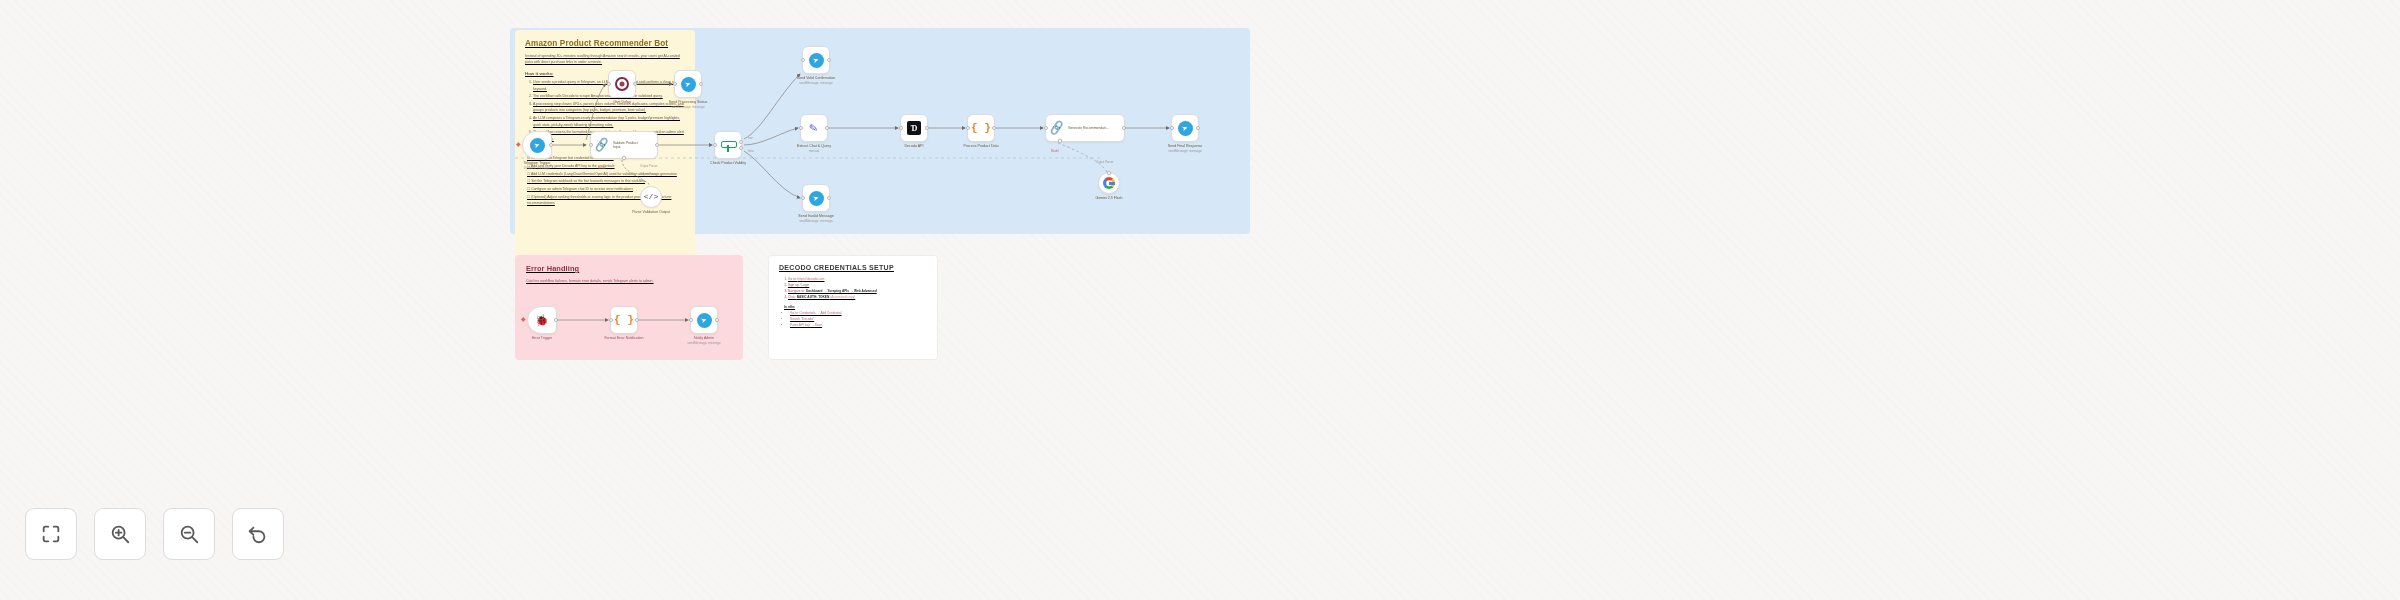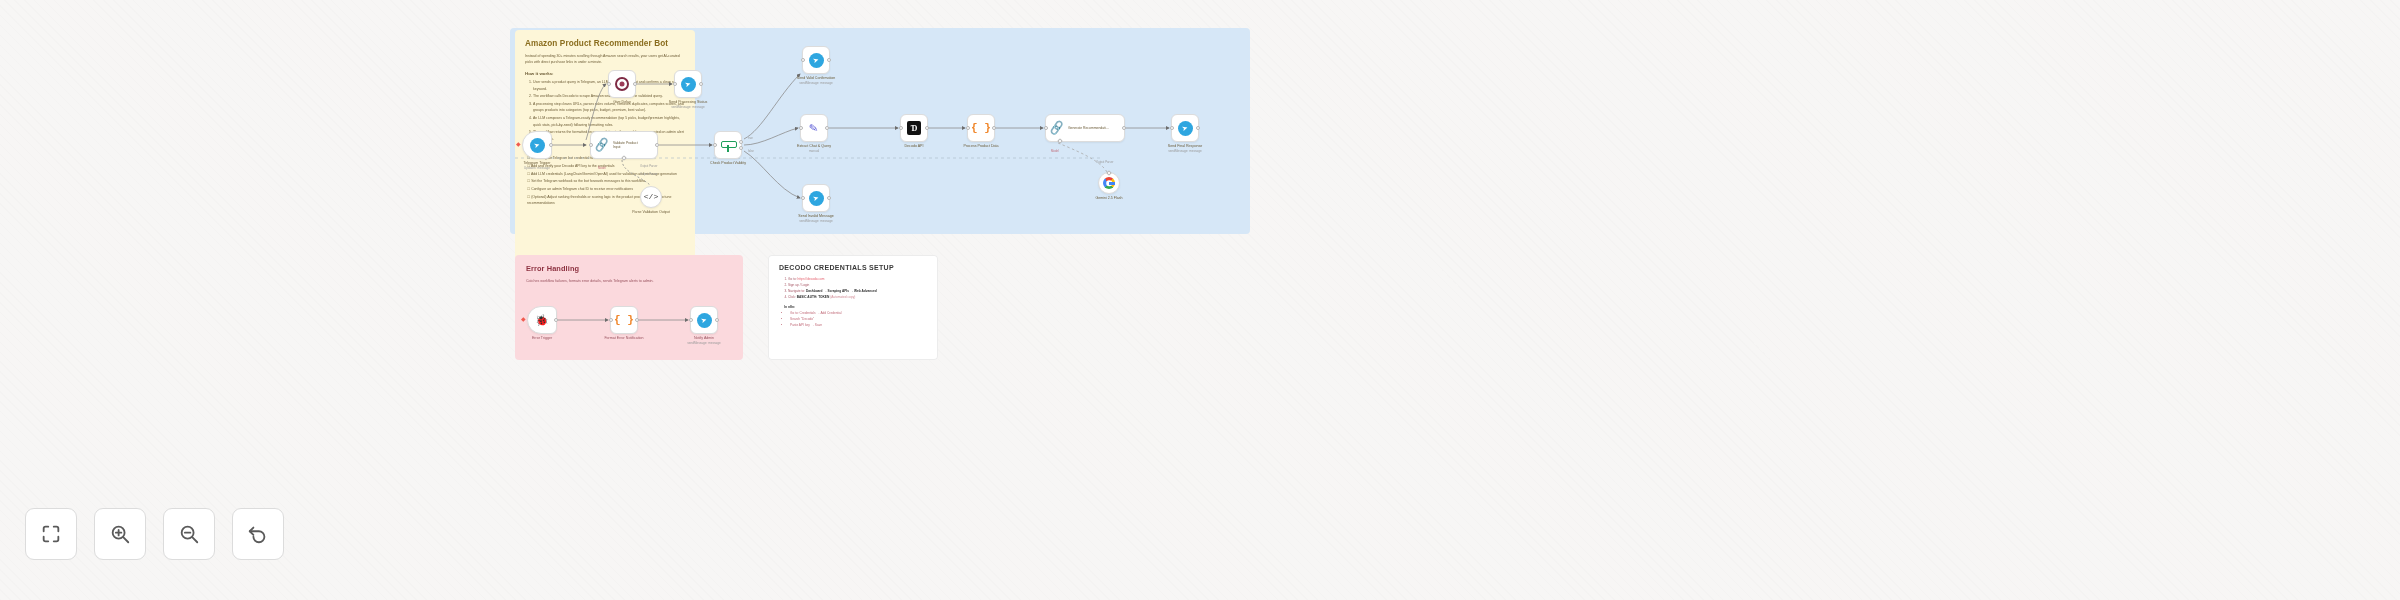--- a/index.html
+++ b/index.html
@@ -15,20 +15,21 @@
     background-color: #f7f6f5;
     background-image:
       repeating-linear-gradient(45deg, rgba(0,0,0,0.012) 0 1px, transparent 1px 7px);
   }
 
   
   .sticky {
     position: absolute;
     border-radius: 4px;
     overflow: hidden;
+    text-decoration: underline;
   }
   .sticky.yellow { background: #fdf6d8; }
   .sticky.blue   { background: #d6e7f7; }
   .sticky.pink   { background: #fbd9dd; }
   .sticky.white  { background: #ffffff; box-shadow: 0 0 0 1px #ececec inset; }
 
   .note-title {
     font-weight: bold;
     color: #8a6d1e;
     letter-spacing: .1px;

